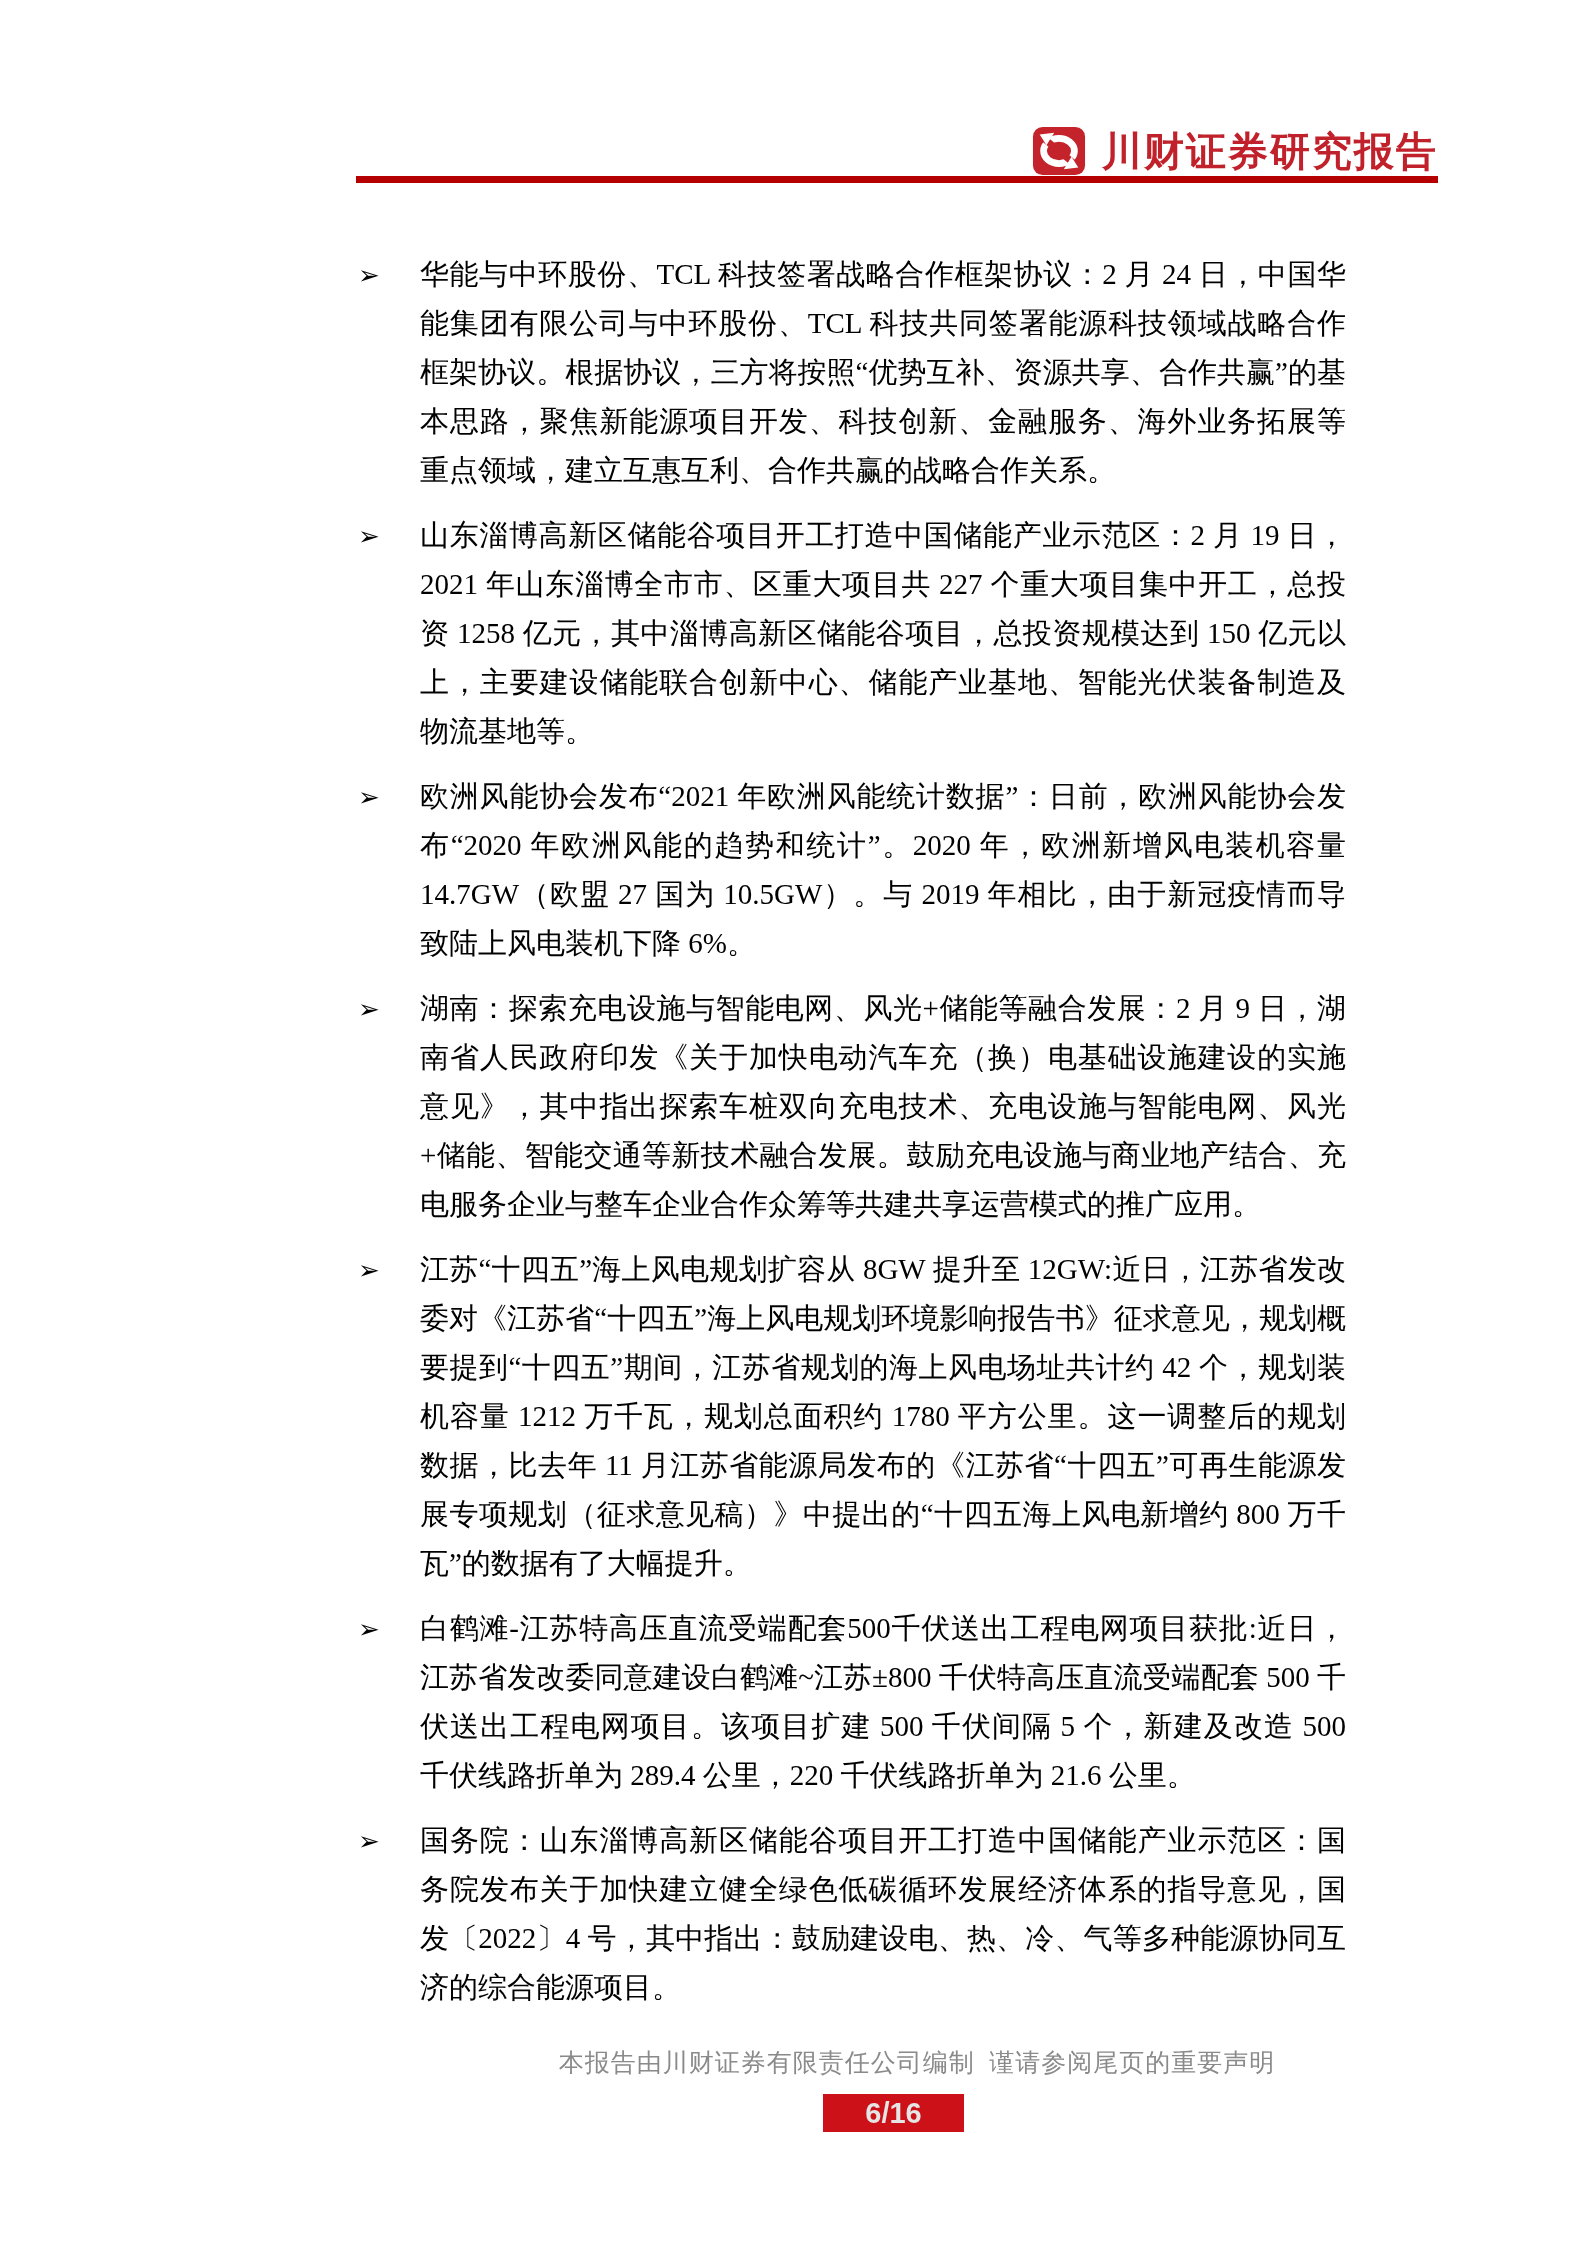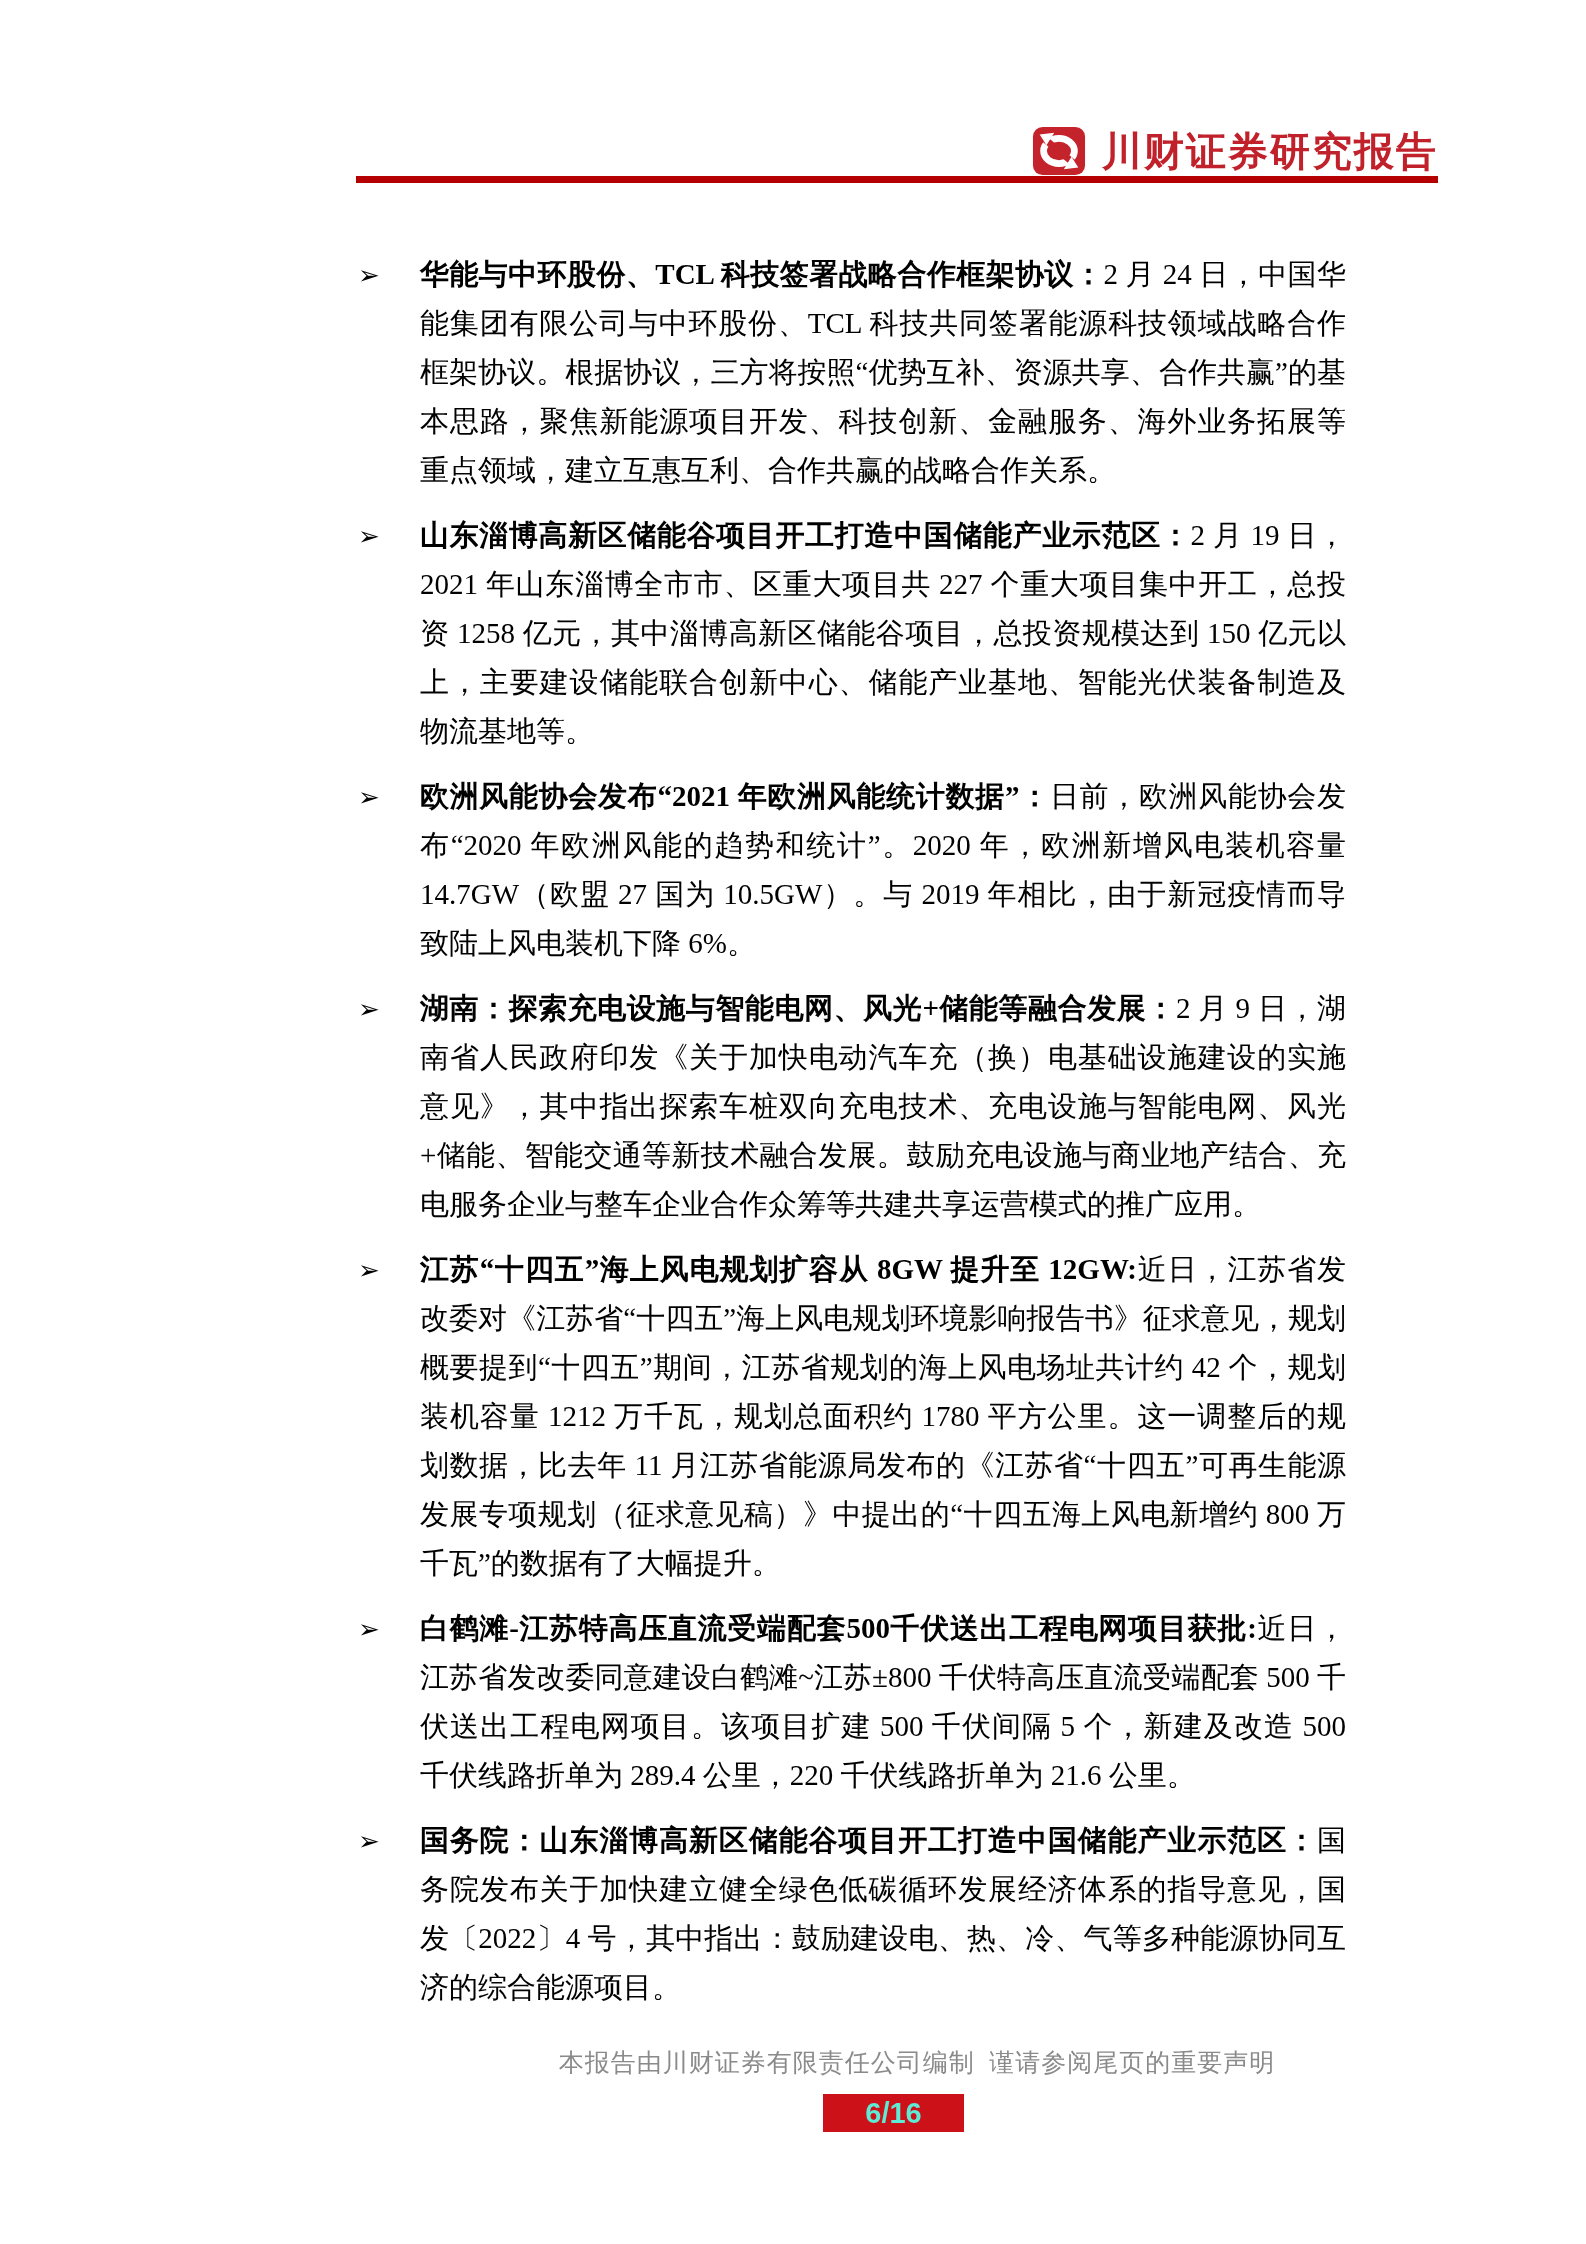--- a/index.html
+++ b/index.html
@@ -36,30 +36,30 @@
     padding-left:64px;padding-right:92px;
     font-size:29px;line-height:49px;color:#000;
     text-align:justify;text-justify:inter-ideograph;
     margin:0 0 16px 0;
   }
   .mk{
     position:absolute;left:2px;top:1px;
     font-family:"DejaVu Sans",sans-serif;
     font-size:26px;color:#000;
   }
-  .tt{font-weight:bold;margin-top:39px;}
+  .tt{font-weight:normal;margin-top:39px;}
   
   .footer-note{
     position:absolute;left:376px;top:2048px;width:1082px;
     text-align:center;color:#8a8a8a;font-size:25px;line-height:30px;
     letter-spacing:1px;white-space:pre;
   }
   .page-badge{
     position:absolute;left:823px;top:2094px;width:141px;height:38px;
-    background:#cc1118;color:#5eead4;
+    background:#cc1118;color:#e5e5e5;
     font-family:"Liberation Sans","DejaVu Sans",sans-serif;
     font-weight:bold;font-size:29px;line-height:38px;text-align:center;
   }
 </style>
 </head>
 <body>
 
 <div class="page">
 
   <div class="hdr">

